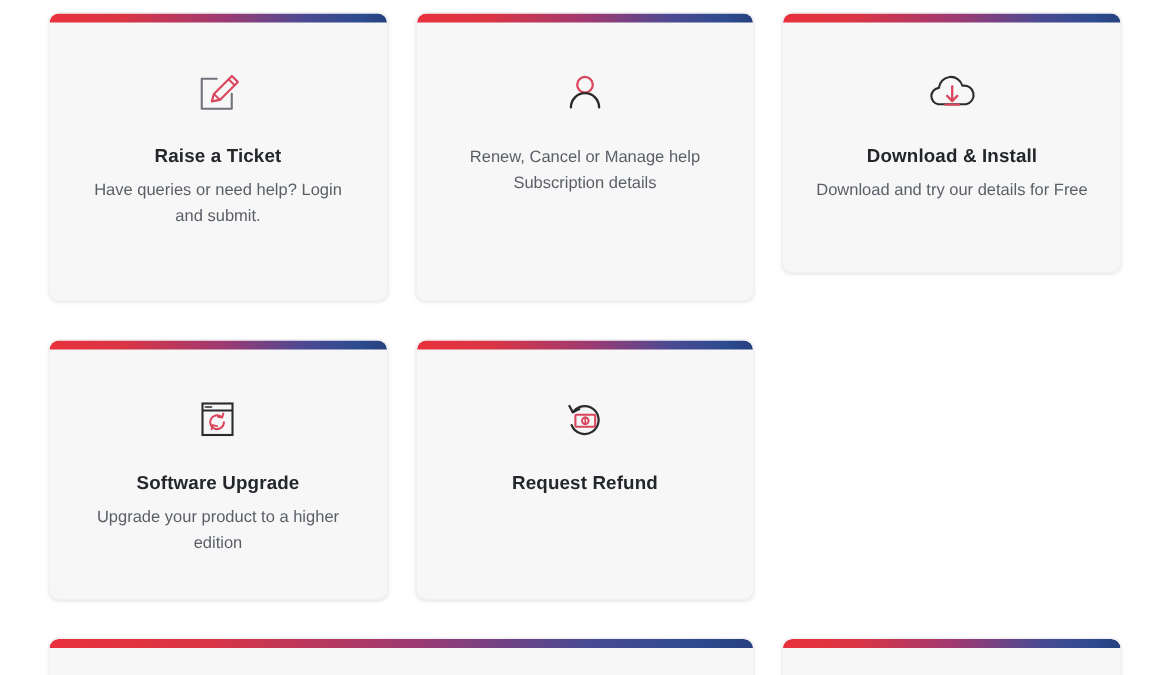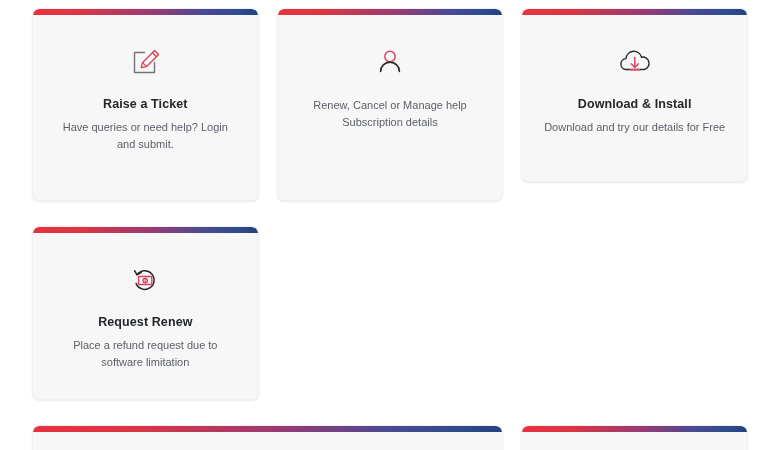--- a/index.html
+++ b/index.html
@@ -132,34 +132,48 @@
           <path d="M13.5 28.5 A5.5 5.5 0 0 1 13.9 17.6 A8 8 0 0 1 29.6 16.2 A5.9 5.9 0 0 1 32 28.5 Z" stroke="#2b2b2b" stroke-width="1.4" fill="none" stroke-linejoin="round"></path>
           <path d="M22.8 16.5 V26.2" stroke="#d9455a" stroke-width="1.5" stroke-linecap="round"></path>
           <path d="M19.4 22.9 L22.8 26.4 L26.2 22.9" stroke="#d9455a" stroke-width="1.5" fill="none" stroke-linecap="round" stroke-linejoin="round"></path>
           <path d="M18.3 28.8 H27.3" stroke="#d9455a" stroke-width="1.5" stroke-linecap="round"></path>
         </svg>
       </div>
       <div class="card-title">Download &amp; Install</div>
       <div class="card-desc">Download and try our details for Free</div>
     </div>
 
+    <div class="card row2">
+      <div class="card-bar"></div>
+      <div class="card-icon">
+        <svg width="42" height="42" viewBox="0 0 42 42" fill="none">
+          <rect x="11" y="10" width="20" height="21" stroke="#2b2b2b" stroke-width="1.4" fill="none"></rect>
+          <path d="M11 14.6 H31" stroke="#2b2b2b" stroke-width="1.3"></path>
+          <path d="M13 12.3 H17" stroke="#2b2b2b" stroke-width="1.1" stroke-linecap="round"></path>
+          <path d="M25.3 22.6 A4.6 4.6 0 1 1 23.6 18.9" stroke="#d9455a" stroke-width="1.4" fill="none" stroke-linecap="round"></path>
+          <path d="M24.9 16.6 L24.1 19.4 L21.3 18.8" stroke="#d9455a" stroke-width="1.3" fill="none" stroke-linecap="round" stroke-linejoin="round"></path>
+          <path d="M17.1 27.2 L17.9 24.4 L20.7 25.1" stroke="#d9455a" stroke-width="1.3" fill="none" stroke-linecap="round" stroke-linejoin="round"></path>
+        </svg>
+      </div>
+      <div class="card-title">Software Upgrade</div>
+      <div class="card-desc">Upgrade your product to a higher edition</div>
+    </div>
 
     <div class="card row2">
       <div class="card-bar"></div>
       <div class="card-icon">
         <svg width="42" height="42" viewBox="0 0 42 42" fill="none">
           <path d="M13.3 15.5 A9.3 9.3 0 1 1 12.1 24.4" stroke="#2b2b2b" stroke-width="1.5" fill="none" stroke-linecap="round"></path>
           <path d="M10.6 11.7 L12.9 15.9 L17.2 13.7" stroke="#2b2b2b" stroke-width="1.5" fill="none" stroke-linecap="round" stroke-linejoin="round"></path>
           <rect x="14.6" y="17.5" width="13.2" height="8" stroke="#d9455a" stroke-width="1.4" fill="none" rx="0.6"></rect>
           <circle cx="21.2" cy="21.5" r="2.2" stroke="#d9455a" stroke-width="1.3" fill="none"></circle>
           <path d="M21.2 19 V24" stroke="#d9455a" stroke-width="1.1" stroke-linecap="round"></path>
         </svg>
       </div>
-      <div class="card-title">Request Renew</div>
-      <div class="card-desc">Place a refund request due to software limitation</div>
+      <div class="card-title">Request Refund</div>
     </div>
 
   </div>
 
   <div class="row3-wrap">
     <div class="card row3 span2">
       <div class="card-bar"></div>
     </div>
     <div class="card row3">
       <div class="card-bar"></div>

